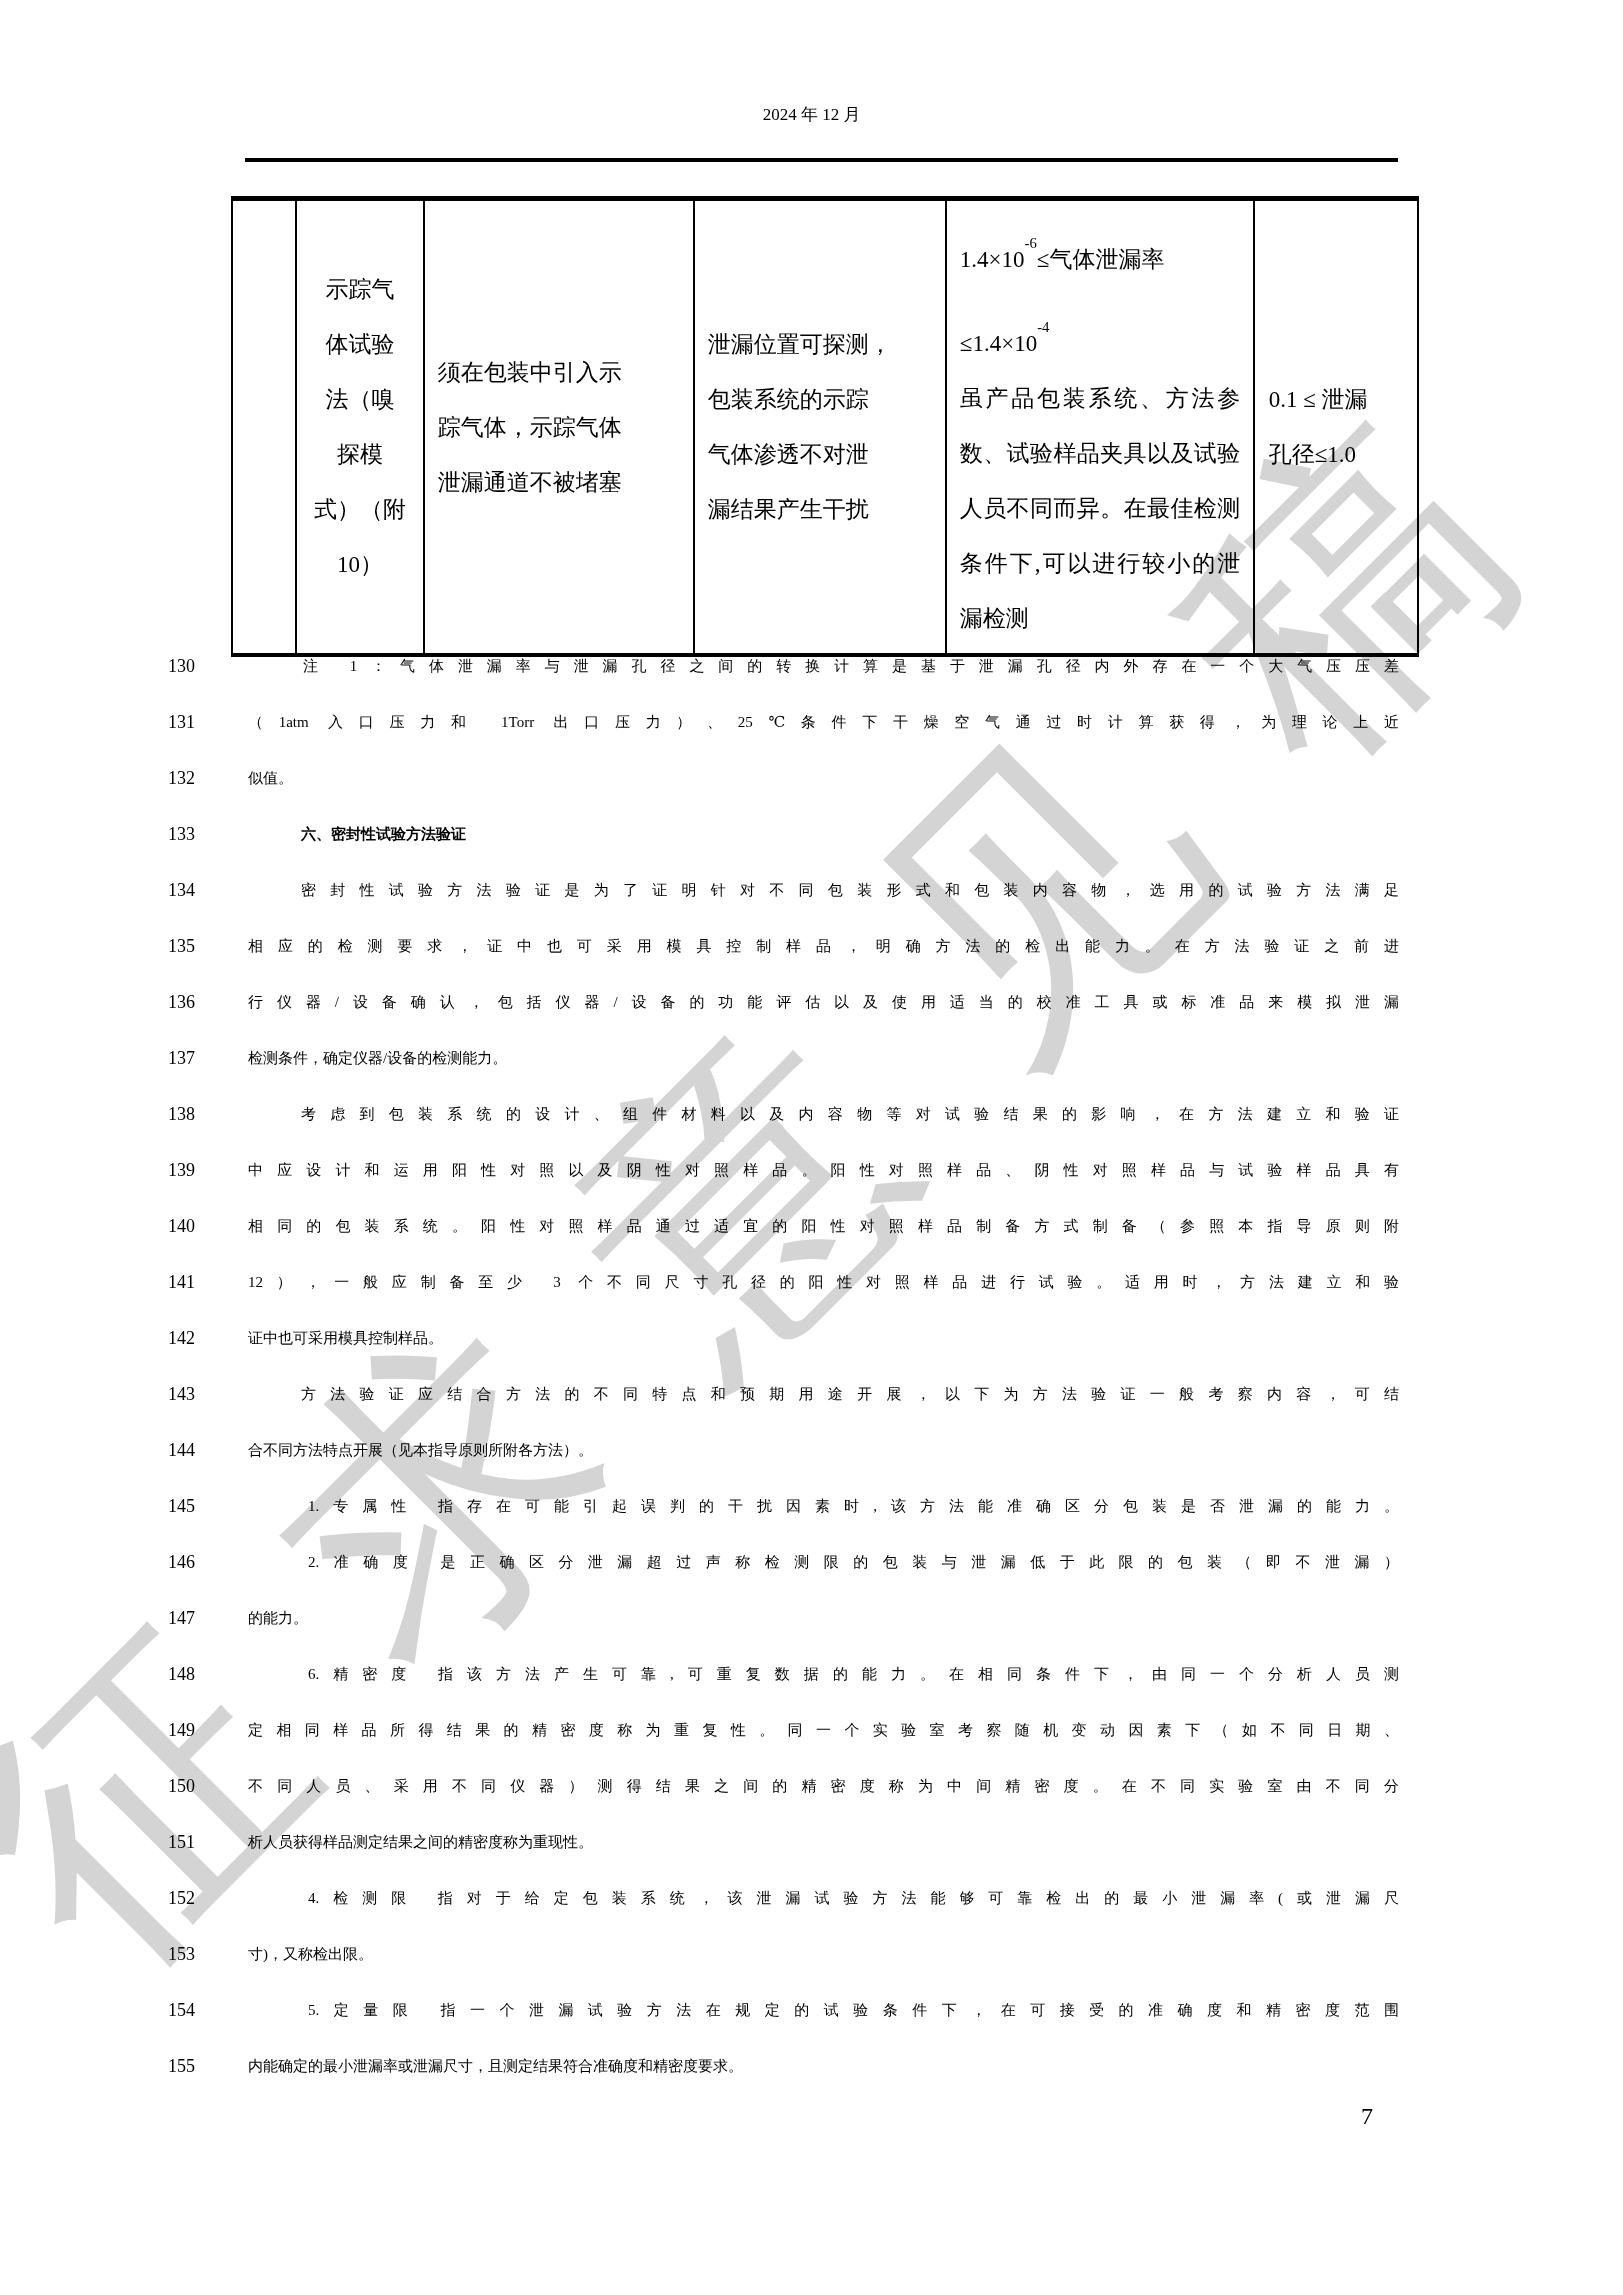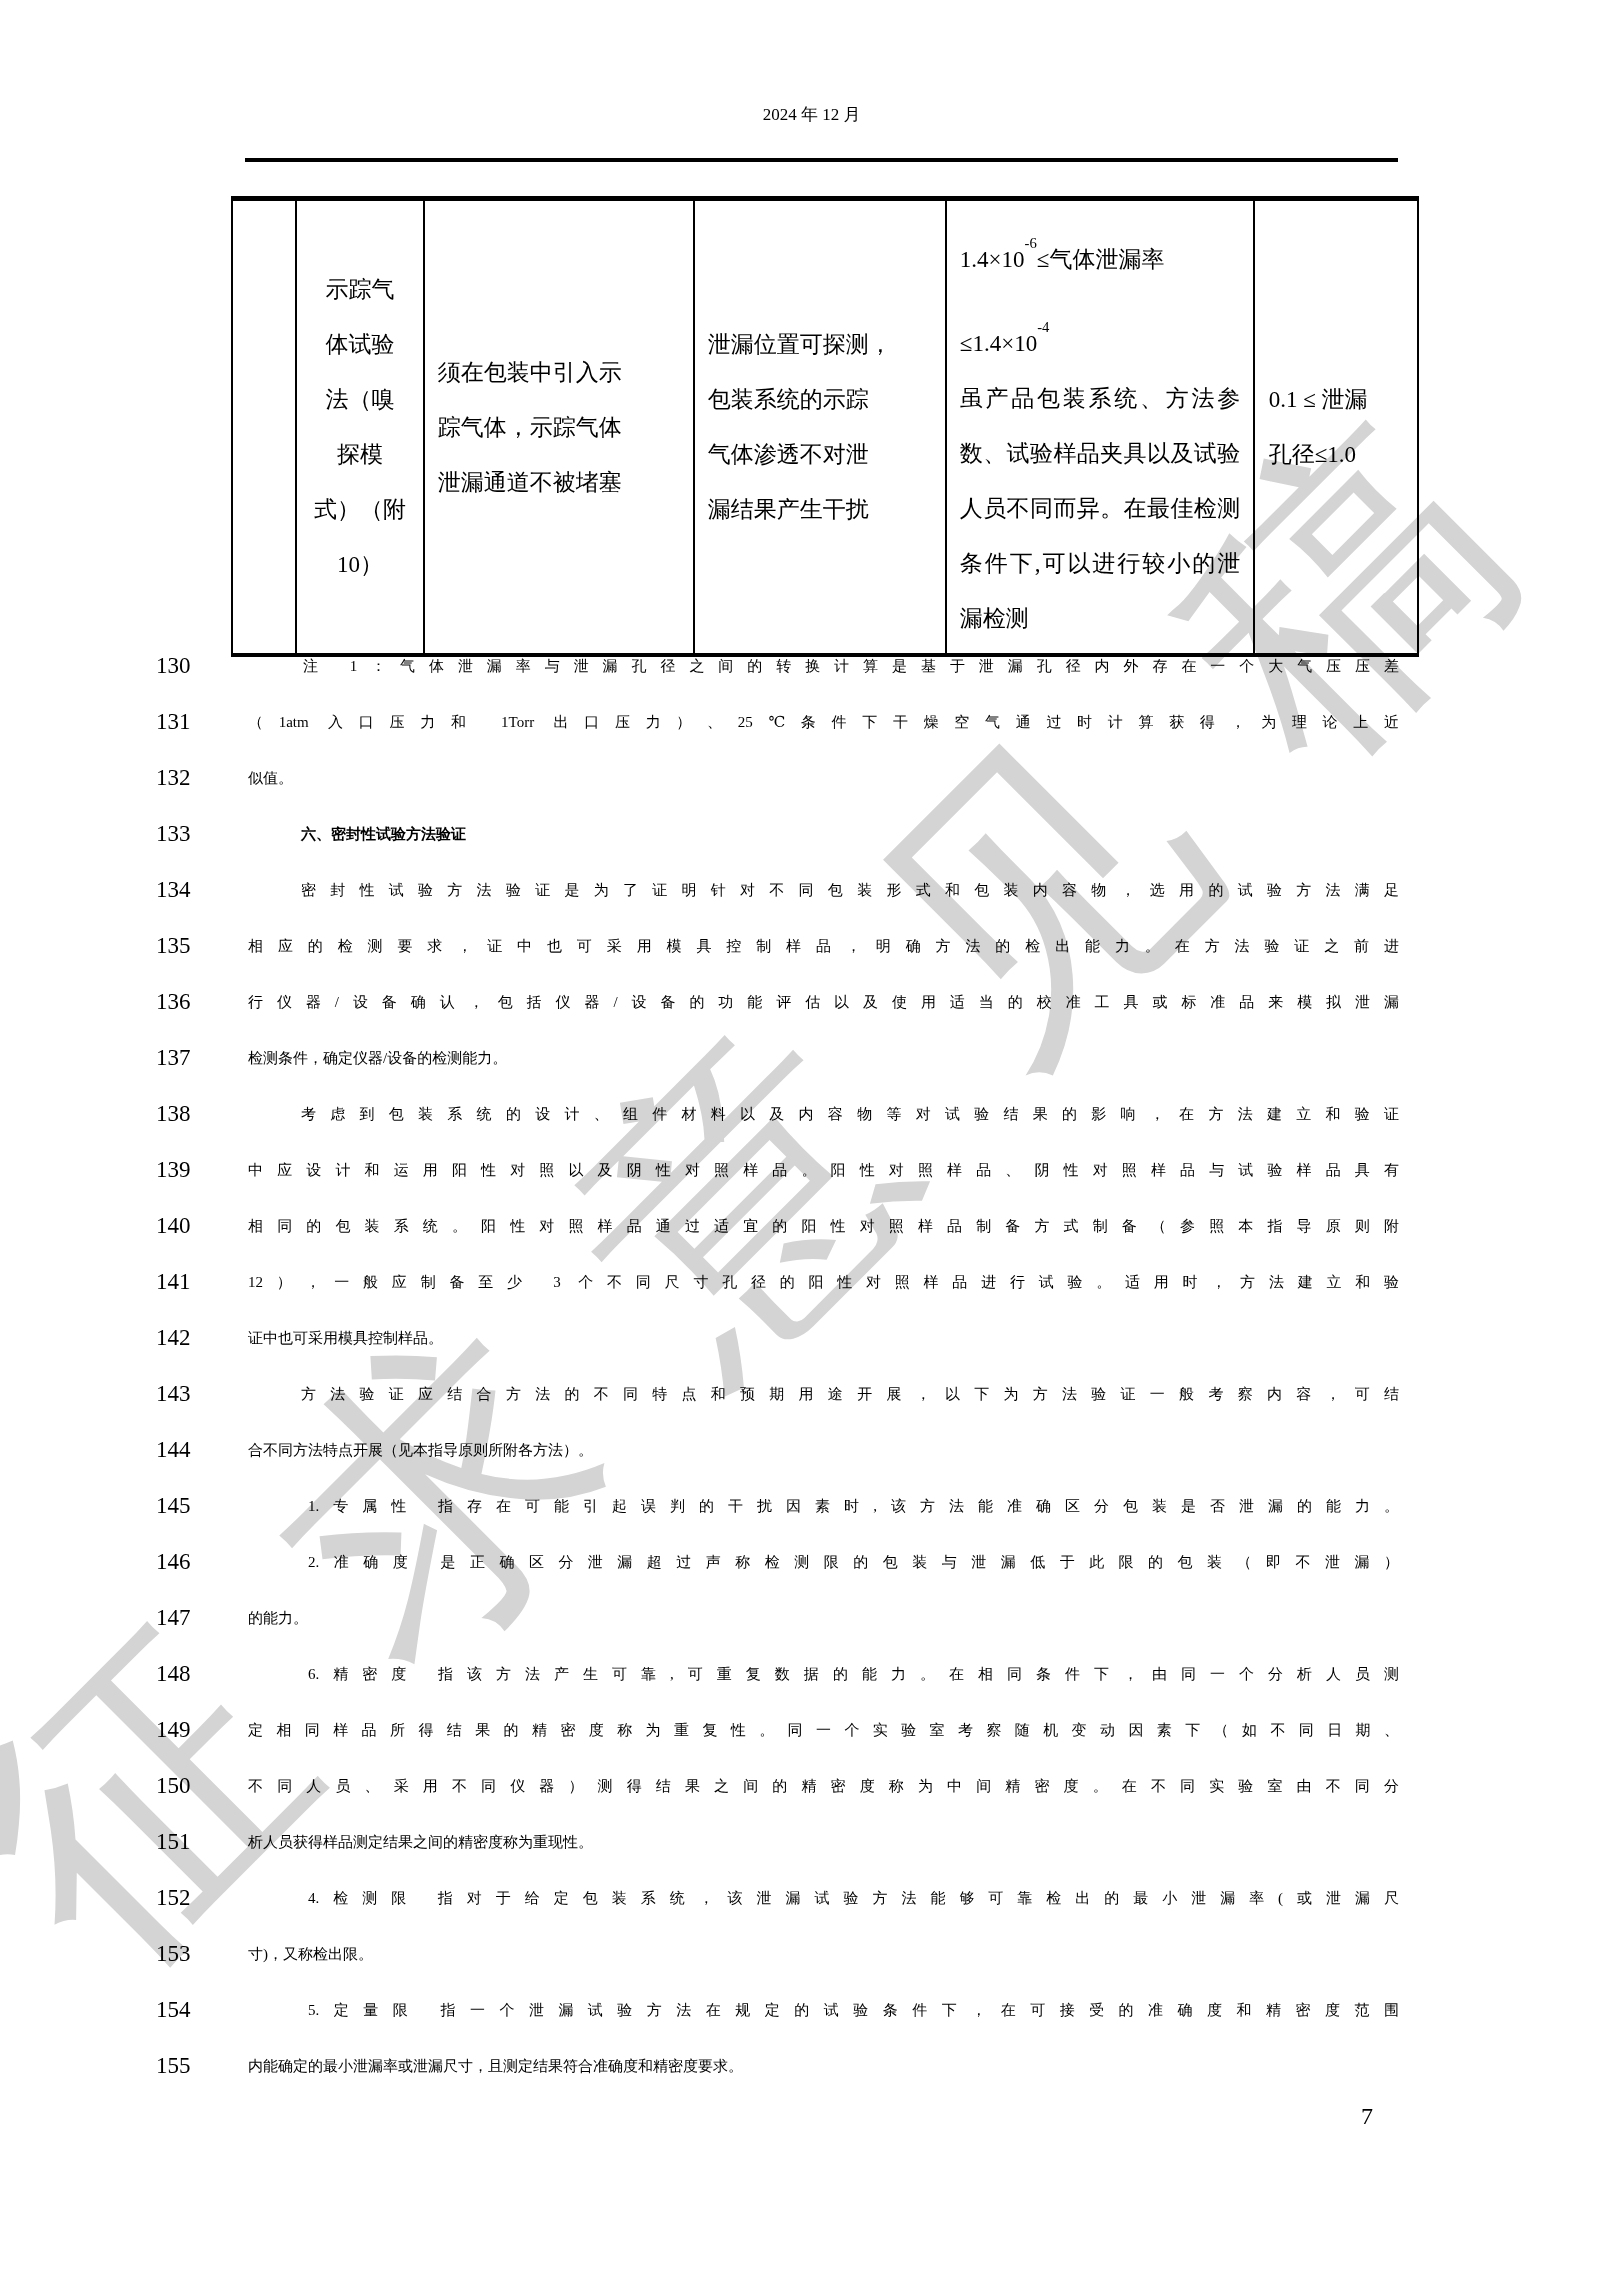--- a/index.html
+++ b/index.html
@@ -56,22 +56,22 @@
   .doc-table td.c6{padding:0 13.7px;}
   .c5-line{white-space:nowrap;margin-top:29px;}
   .c5-body{white-space:normal;text-align:justify;}
   .doc-table sup{
     font-size:14.7px;position:relative;top:-10.8px;line-height:0;
   }
   
   .lines{position:absolute;left:0;top:638px;width:100%;z-index:2;}
   .line{position:relative;height:56px;}
   .line-number{
-    position:absolute;left:156px;top:0;
-    font-size:23px;line-height:56px;
+    position:absolute;left:168px;top:0;
+    font-size:18px;line-height:56px;
   }
   .line-text{
     position:absolute;left:248px;top:0;width:1151px;
     font-size:15px;line-height:56px;
     overflow:hidden;
   }
   .line-text.bold{font-weight:bold;}
   .line-text.indent-para{text-indent:53px;}
   .line-text.indent-note{text-indent:55px;}
   .line-text.indent-item{text-indent:60px;}

